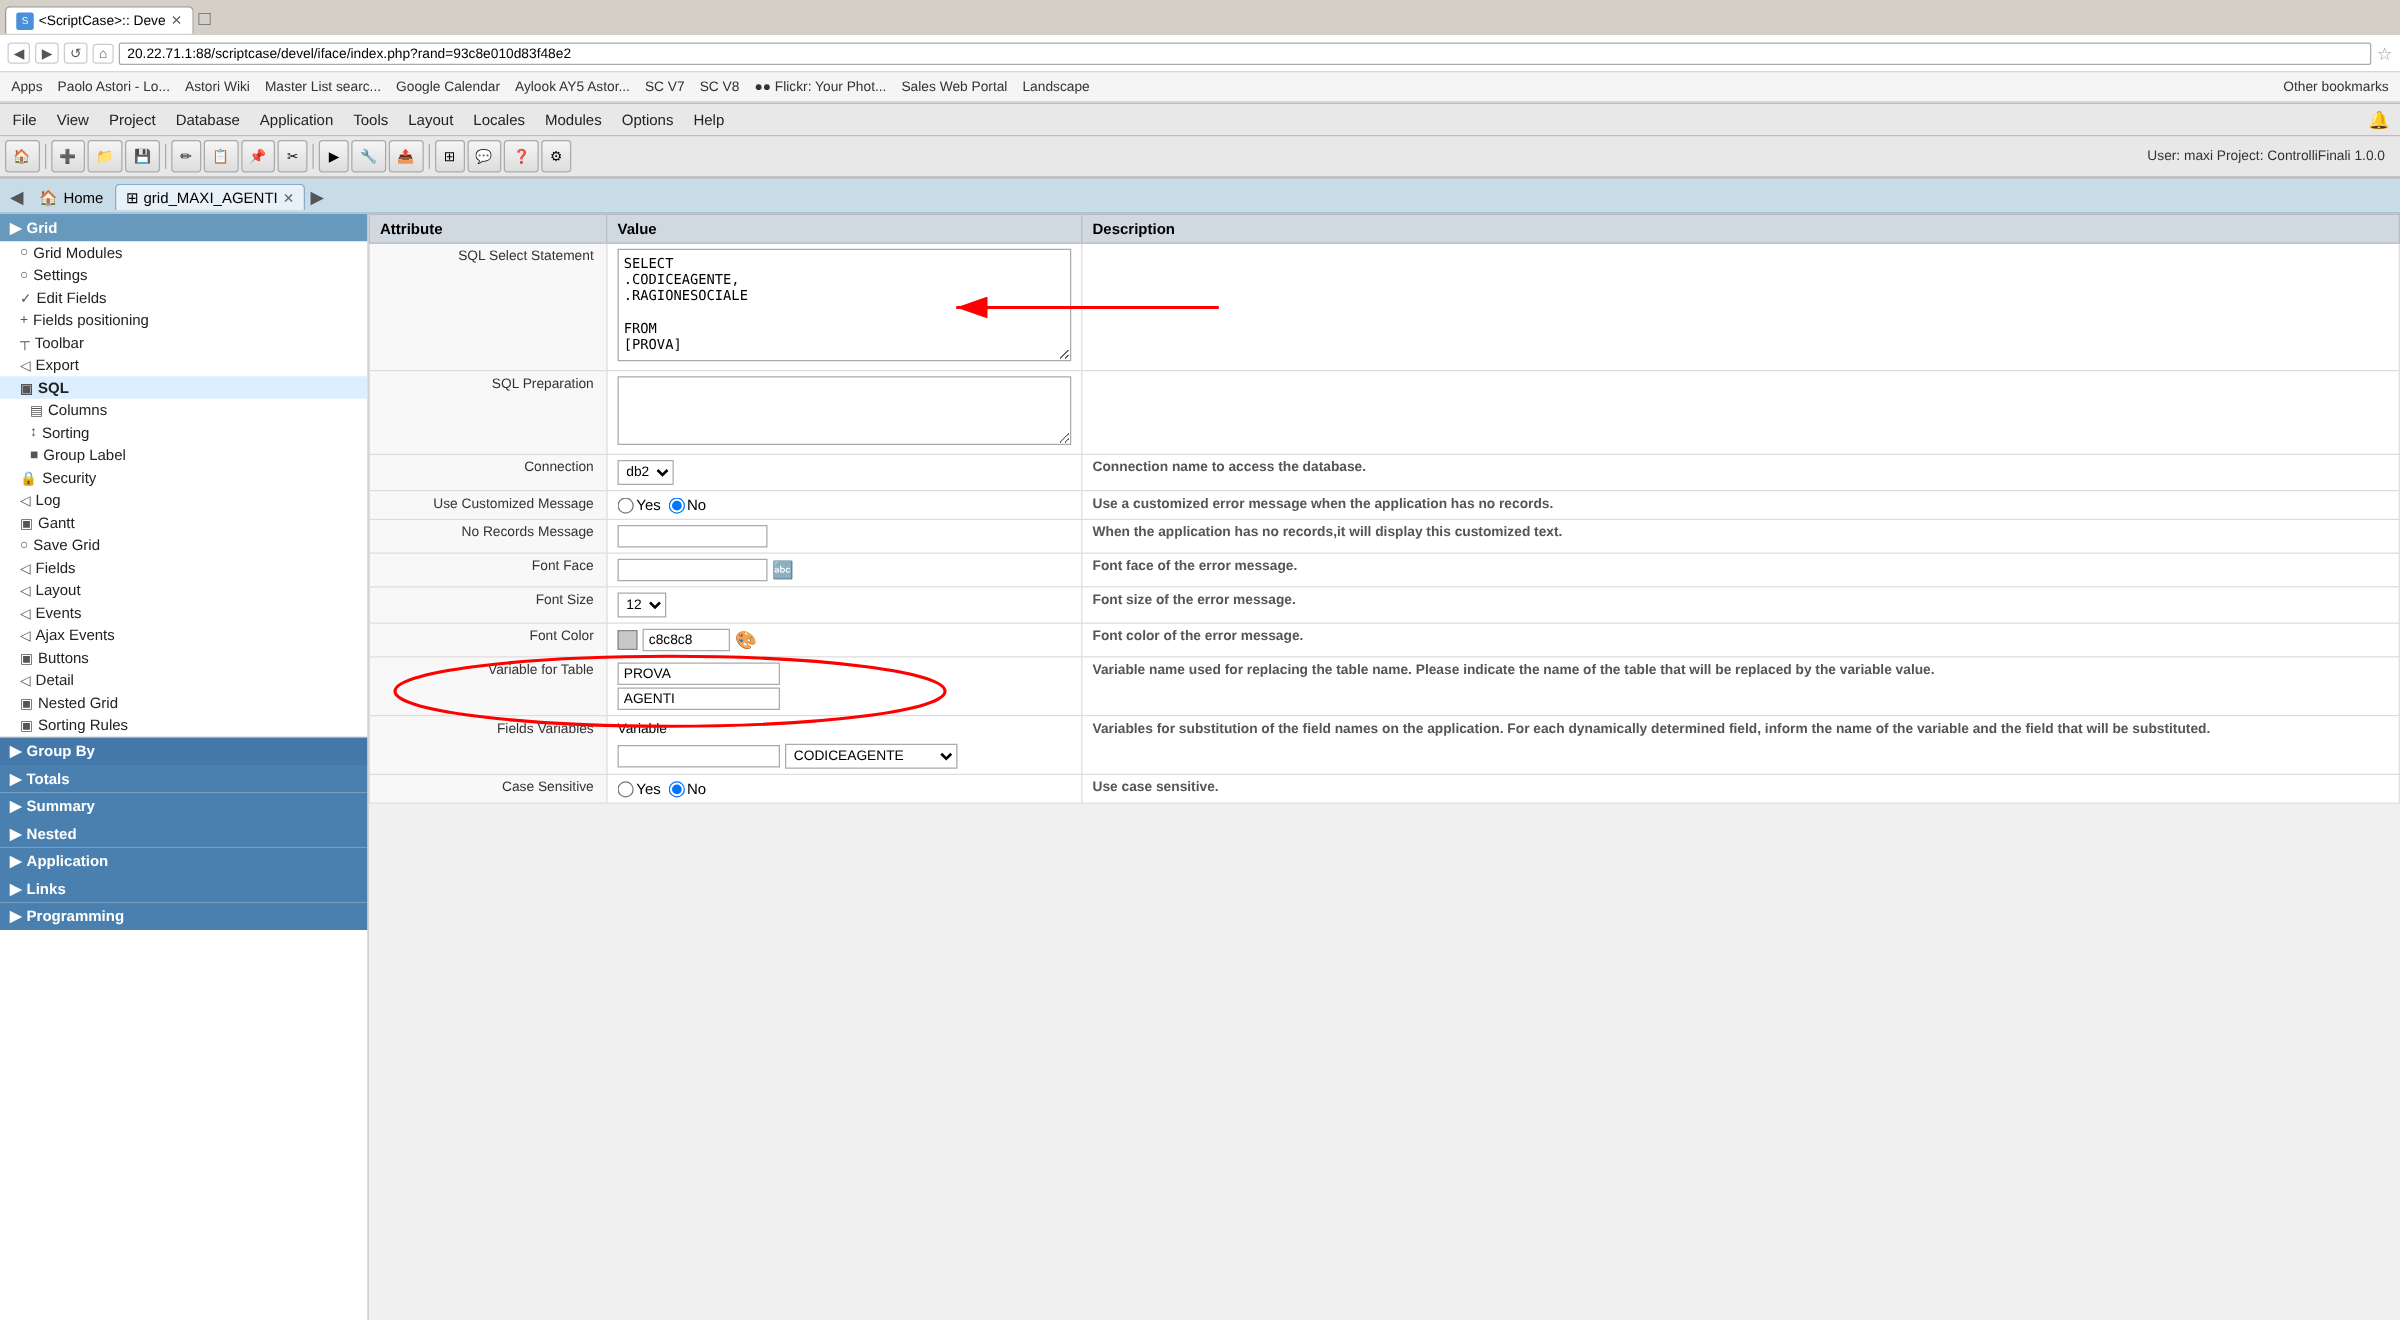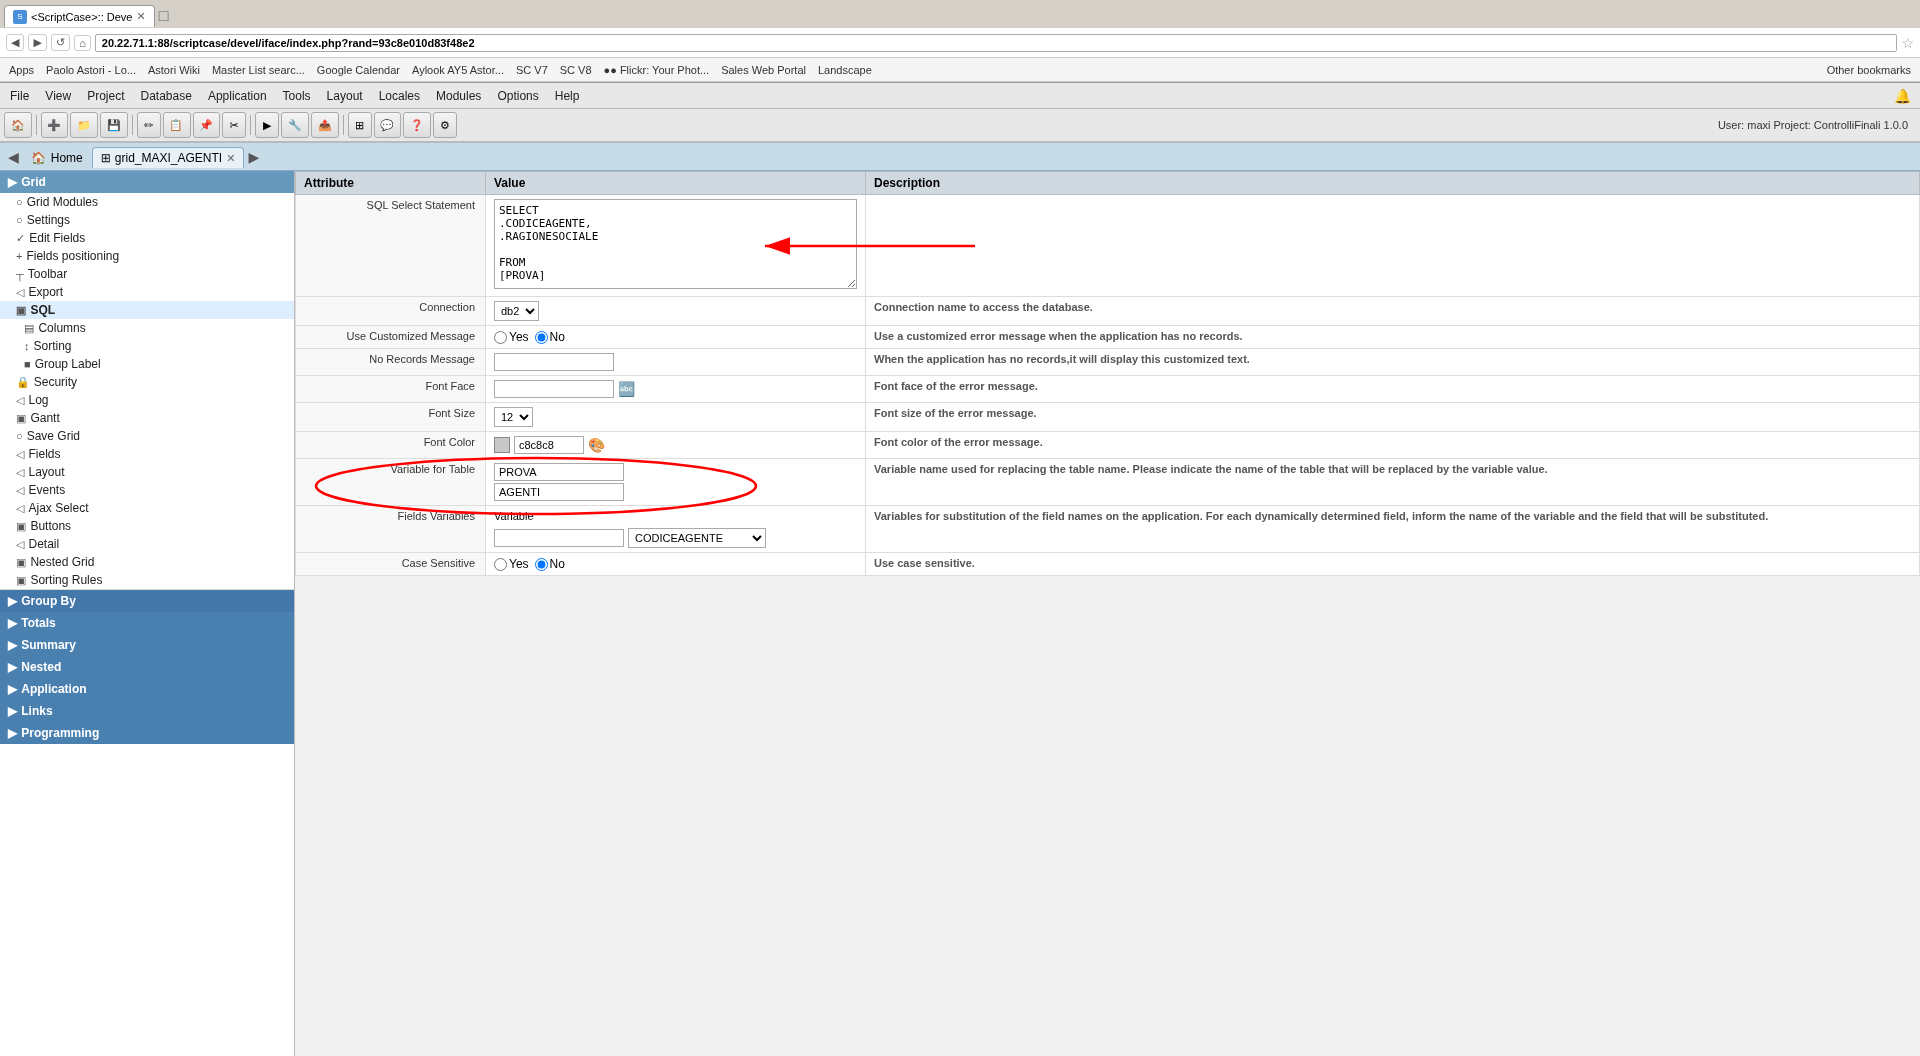--- a/index.html
+++ b/index.html
@@ -10,21 +10,21 @@
     .tab-bar { display: flex; align-items: center; background: #d4d0c8; padding: 4px 4px 0; height: 28px; }
     .browser-tab { display: flex; align-items: center; background: #f0f0f0; border: 1px solid #999; border-bottom: none; padding: 2px 8px; font-size: 11px; height: 22px; border-radius: 4px 4px 0 0; gap: 4px; }
     .browser-tab.active { background: #fff; }
     .tab-favicon { width: 14px; height: 14px; background: #4a90d9; border-radius: 2px; font-size: 8px; color: white; display: flex; align-items: center; justify-content: center; }
     .tab-close { cursor: pointer; color: #666; font-size: 11px; }
     .tab-new { background: none; border: none; font-size: 16px; cursor: pointer; color: #666; margin-left: 4px; }
 
     .address-bar { display: flex; align-items: center; background: #fff; padding: 3px 6px; gap: 4px; height: 30px; border-bottom: 1px solid #ccc; }
     .nav-btn { background: none; border: 1px solid #ccc; border-radius: 3px; cursor: pointer; font-size: 11px; padding: 1px 4px; color: #555; }
     .nav-btn:disabled { color: #bbb; }
-    .addr-input { flex: 1; border: 1px solid #aaa; padding: 2px 6px; font-size: 11px; border-radius: 2px; font-weight: bold; }
+    .addr-input { flex: 1; border: 1px solid #aaa; padding: 2px 6px; font-size: 11px; border-radius: 2px; }
     .star-btn { color: #999; font-size: 14px; cursor: pointer; }
 
     .bookmarks-bar { display: flex; align-items: center; background: #f5f5f5; padding: 2px 6px; height: 24px; border-bottom: 1px solid #ccc; gap: 6px; font-size: 11px; overflow: hidden; }
     .bookmark-item { cursor: pointer; color: #333; white-space: nowrap; padding: 1px 3px; }
     .other-bookmarks { margin-left: auto; white-space: nowrap; cursor: pointer; }
 
     
     .menu-bar { display: flex; align-items: center; background: #e8e8e8; border-bottom: 1px solid #bbb; height: 26px; padding: 0 2px; }
     .menu-item { padding: 2px 8px; cursor: pointer; font-size: 12px; color: #222; }
     .bell-icon { margin-left: auto; margin-right: 6px; font-size: 14px; cursor: pointer; }
@@ -252,21 +252,21 @@
       <div class="sidebar-item">
         <span class="item-icon">◁</span>
         <span>Layout</span>
       </div>
       <div class="sidebar-item">
         <span class="item-icon">◁</span>
         <span>Events</span>
       </div>
       <div class="sidebar-item">
         <span class="item-icon">◁</span>
-        <span>Ajax Select</span>
+        <span>Ajax Events</span>
       </div>
       <div class="sidebar-item">
         <span class="item-icon">▣</span>
         <span>Buttons</span>
       </div>
       <div class="sidebar-item">
         <span class="item-icon">◁</span>
         <span>Detail</span>
       </div>
       <div class="sidebar-item">
@@ -336,20 +336,27 @@
 .CODICEAGENTE,
 .RAGIONESOCIALE
 
 FROM
 [PROVA]</textarea>
               
             </td>
             <td></td>
           </tr>
 
+          <tr>
+            <td>SQL Preparation</td>
+            <td>
+              <textarea class="prep-input" style=""></textarea>
+            </td>
+            <td></td>
+          </tr>
 
           <tr>
             <td>Connection</td>
             <td>
               <select class="form-select">
                 <option>db2</option>
               </select>
             </td>
             <td>Connection name to access the database.</td>
           </tr>

